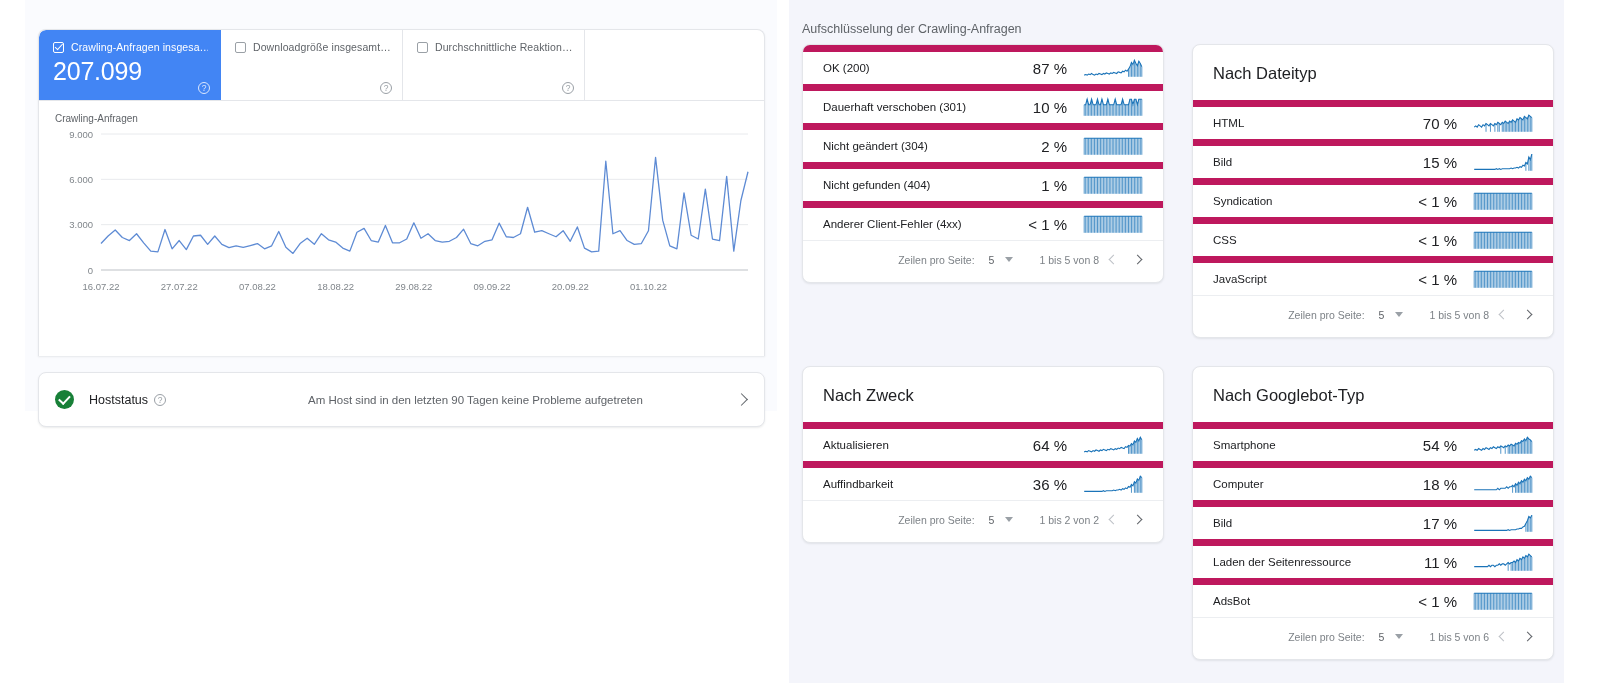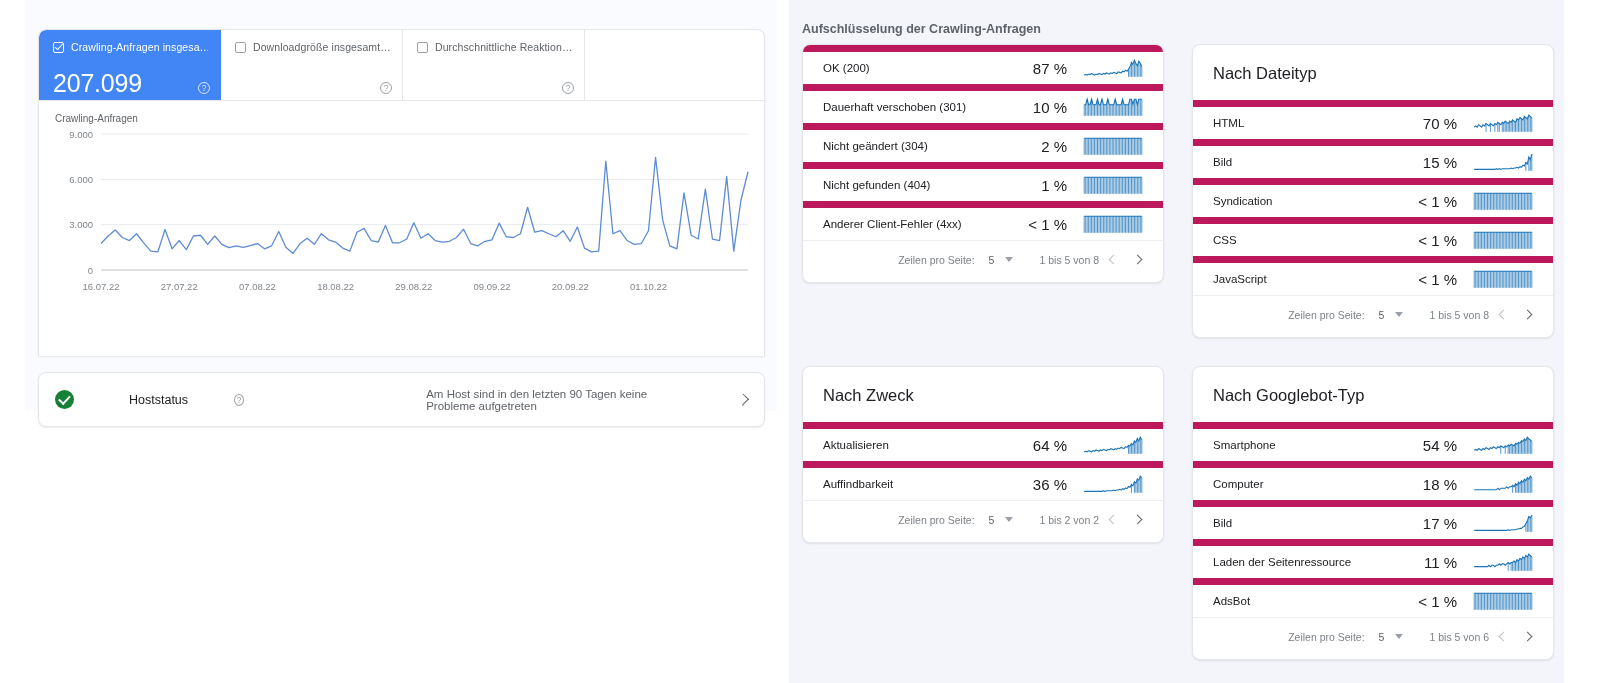--- a/index.html
+++ b/index.html
@@ -49,21 +49,21 @@
     width: 3px; height: 6.5px; border: solid #ffffff;
     border-width: 0 1.6px 1.6px 0; transform: rotate(42deg);
   }
   .metric-label {
     font-size: 10.5px; color: #5f6368; white-space: nowrap;
     overflow: hidden; text-overflow: clip; letter-spacing: .1px;
   }
   .metric.selected .metric-label { color: #ffffff; font-weight: 500; }
   .metric-value {
     font-size: 25px; color: #5f6368; font-weight: 400;
-    margin-top: 16px; letter-spacing: -.2px;
+    margin-top: 4px; letter-spacing: -.2px;
   }
   .metric.selected .metric-value { color: #ffffff; }
   .qmark {
     position: absolute; right: 10px; bottom: 6px;
     width: 12px; height: 12px; border-radius: 50%;
     border: 1px solid #9aa0a6; color: #9aa0a6;
     font-size: 8.5px; line-height: 10px; text-align: center;
     cursor: pointer;
   }
   .metric.selected .qmark { border-color: #dbe7fd; color: #dbe7fd; }
@@ -79,21 +79,20 @@
     border-bottom: none; overflow: hidden;
   }
   .chart-title { font-size: 10px; color: #5f6368; margin: 0 0 2px 2px; }
   .chart-area { position: relative; width: 697px; height: 170px; }
 
   
   .host-card {
     margin-top: 16px; height: 55px;
     display: flex; align-items: center; padding: 0 18px 0 16px;
     cursor: pointer;
-    gap: 40px;
   }
   .host-ok {
     width: 19px; height: 19px; border-radius: 50%; background: #188038;
     position: relative; flex: 0 0 auto;
   }
   .host-ok:after {
     content: ""; position: absolute; left: 6px; top: 3.4px;
     width: 4.5px; height: 9px; border: solid #ffffff;
     border-width: 0 2px 2px 0; transform: rotate(43deg);
   }
@@ -112,21 +111,21 @@
     border-width: 1.4px 1.4px 0 0; transform: rotate(45deg);
   }
 
   
   .right-pane {
     position: absolute; left: 789px; top: 0; width: 775px; height: 683px;
     background: #f4f5fb;
   }
   .right-title {
     position: absolute; left: 13px; top: 22px;
-    font-size: 12.5px; color: #5f6368; font-weight: bold;
+    font-size: 12.5px; color: #5f6368;
   }
   .grid {
     position: absolute; left: 13px; top: 44px;
     width: 752px;
     display: grid; grid-template-columns: 362px 362px; gap: 28px;
     align-items: start;
   }
   .bd-card { background:#fff; border:1px solid #e4e6ea; border-radius:8px;
              box-shadow: 0 1px 2px rgba(60,64,67,.10); overflow: hidden; }
   .bd-title { font-size: 16.5px; color: #202124; padding: 19px 20px 17px 20px; font-weight: 400; }

